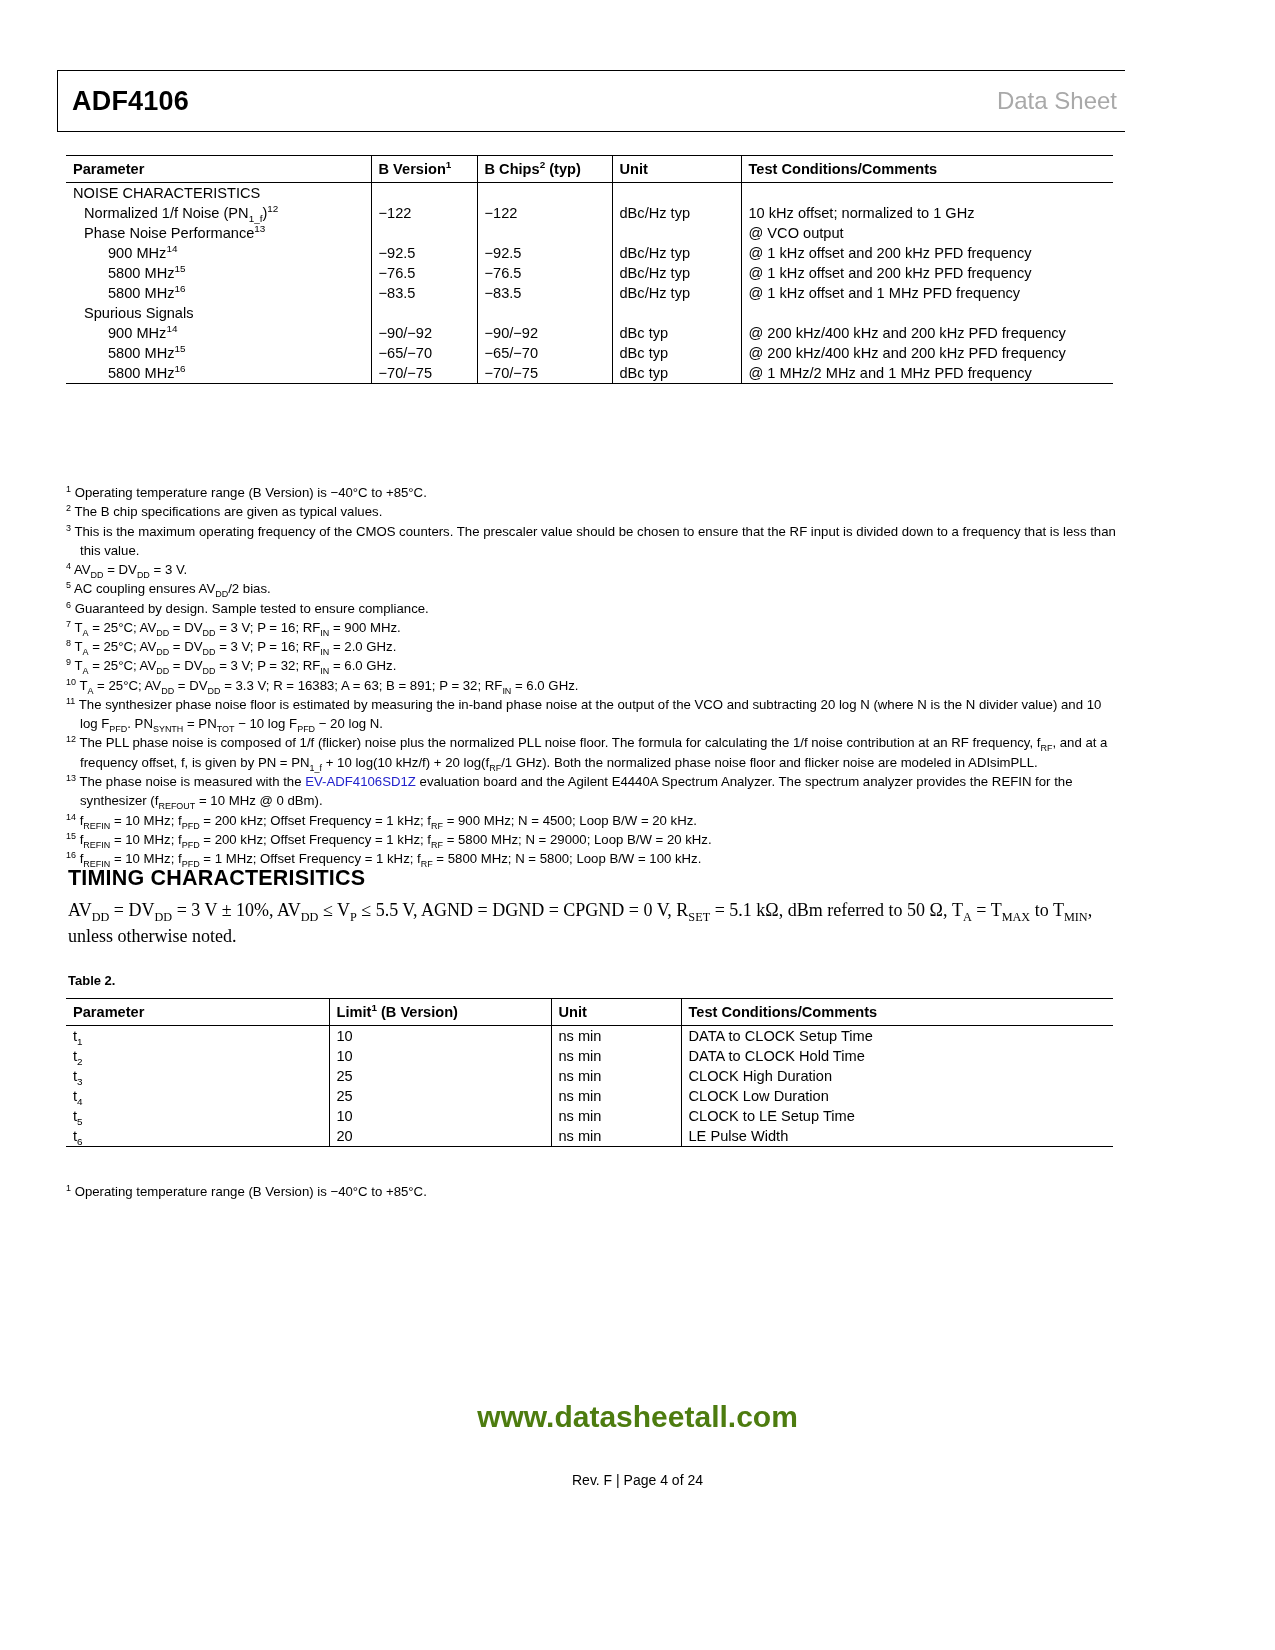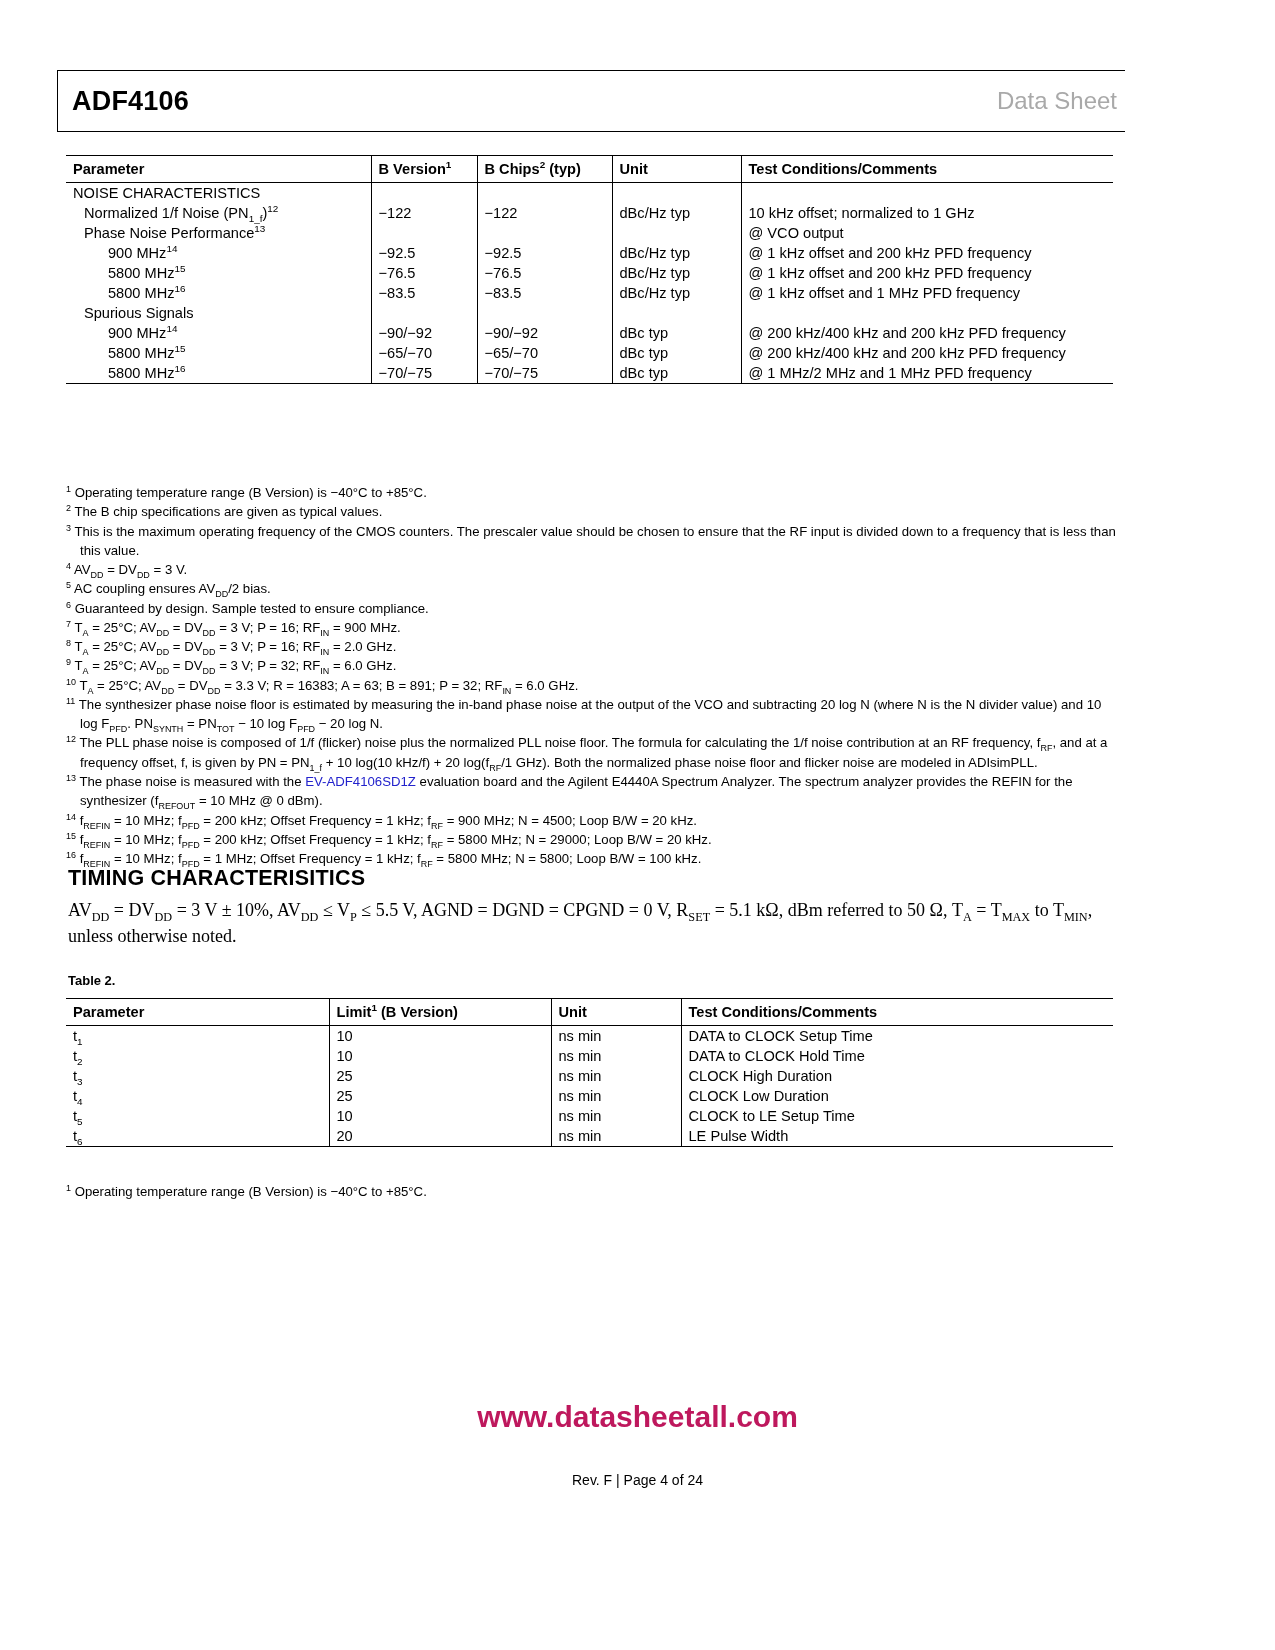--- a/index.html
+++ b/index.html
@@ -145,21 +145,21 @@
     font-size: 13.2px;
   }
   
   .watermark {
     position: absolute;
     left: 0;
     top: 1400px;
     width: 1275px;
     text-align: center;
     font-size: 30px;
-    color: #be185d;
+    color: #4d7c0f;
     font-weight: bold;
   }
   .pagefoot {
     position: absolute;
     left: 0;
     top: 1472px;
     width: 1275px;
     text-align: center;
     font-size: 14px;
     color: #000;

